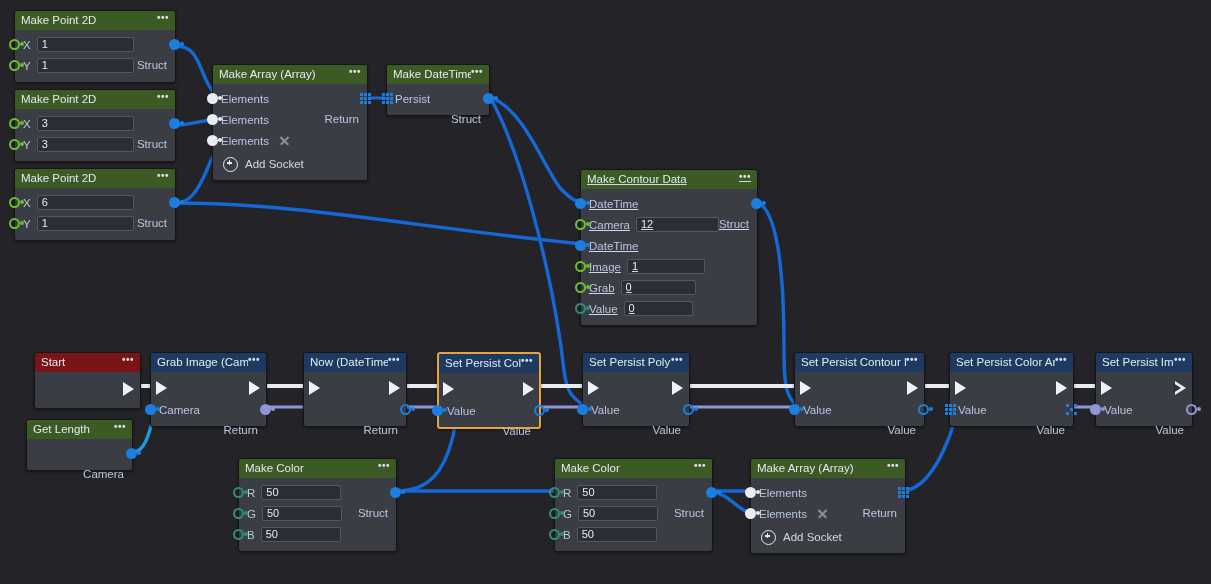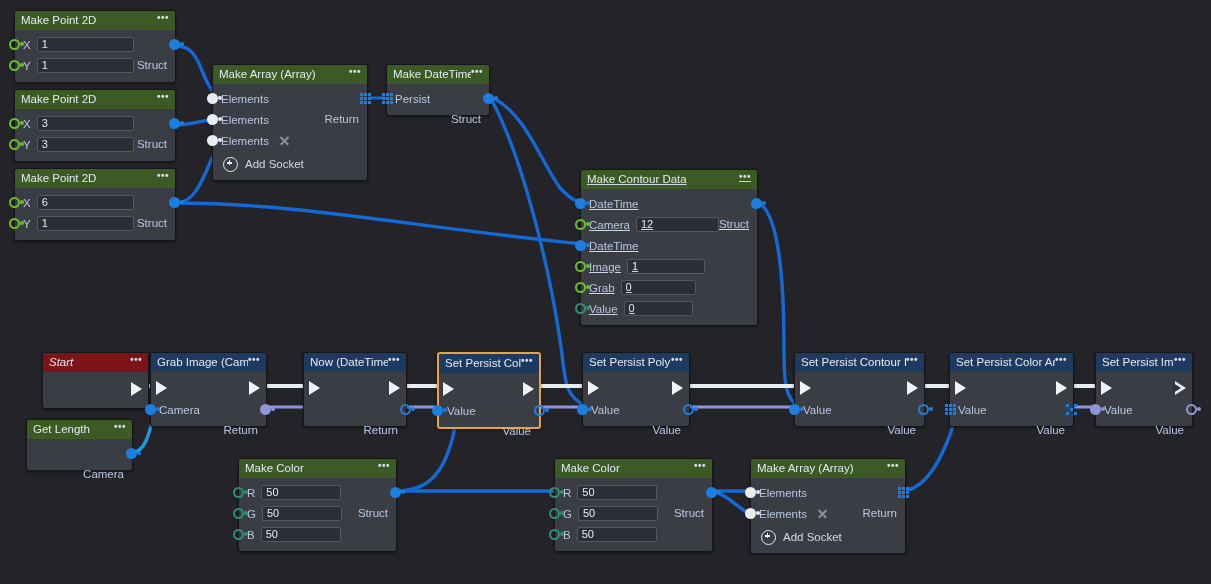--- a/index.html
+++ b/index.html
@@ -449,21 +449,21 @@
         <span class="sock l">
             <span class="dot ring-teal"></span>
             <span class="nub teal"></span>
           </span>
         <span class="lbl">Value</span>
         <input class="field w-len" value="0" style="">
       </div>
     </div>
   </div>
 
-  <div class="node" style="left:42px;top:352px;width:107px;font-style:italic;">
+  <div class="node" style="left:34px;top:352px;width:107px;">
     <div class="hdr hdr-red">
       <span class="t">Start</span>
       <span class="dots">•••</span>
     </div>
     <div class="body" style="padding:5px 0 8px 0;">
       <div class="row exec">
         <span class="spacer"></span>
         <span class="exectri" style="margin-right:-2px;"></span>
       </div>
     </div>

